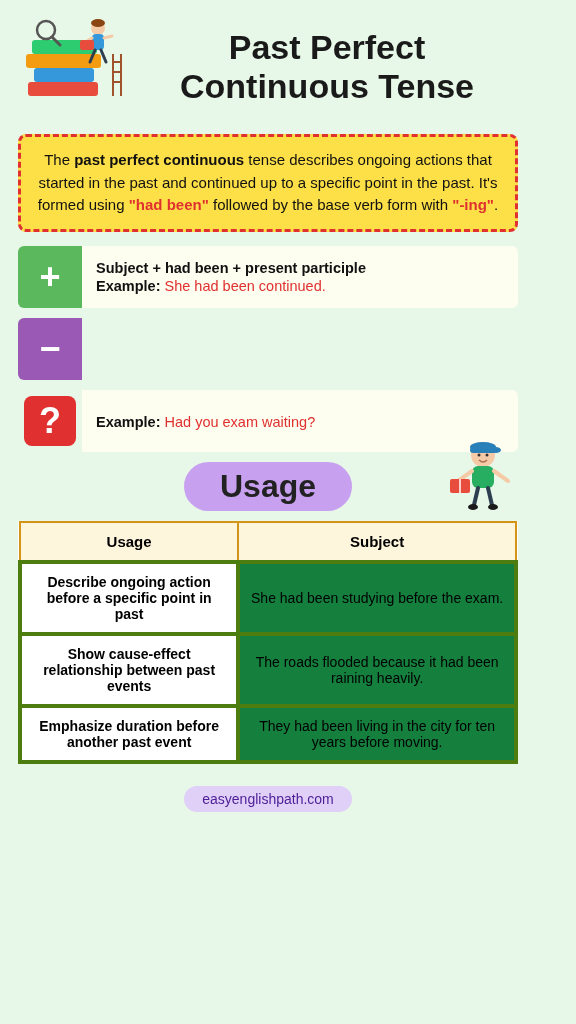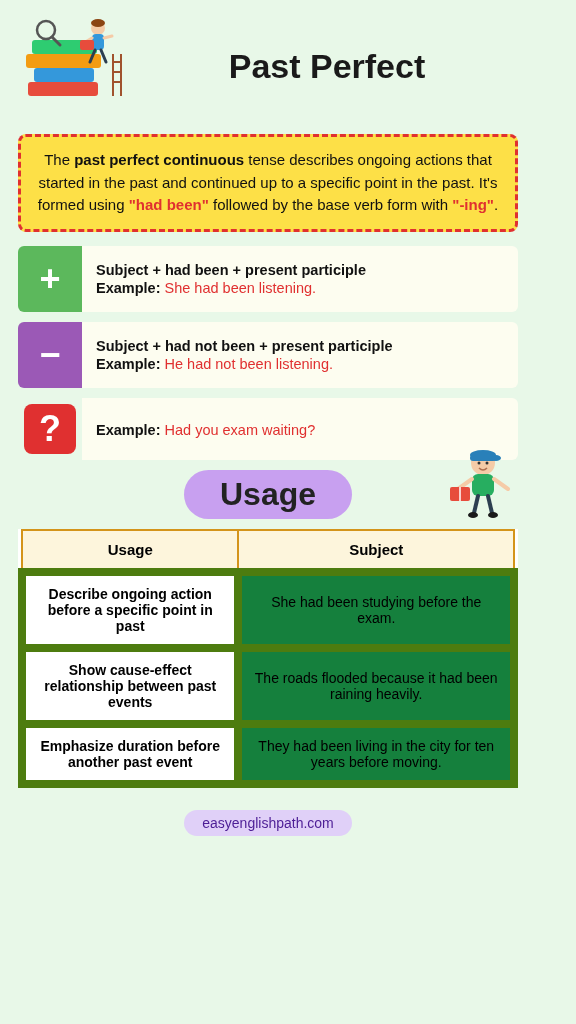--- a/index.html
+++ b/index.html
@@ -72,21 +72,21 @@
       width: 64px;
       flex-shrink: 0;
       color: #fff;
     }
     .badge-green { background-color: #5cb85c; }
     .badge-purple { background-color: #9b59b6; }
     .badge-red { background-color: #e03030; border-radius: 8px; margin: 6px; width: 52px; }
 
     .formula-content {
       background-color: #fdfdf0;
-      padding: 16px 14px;
+      padding: 10px 14px;
       display: flex;
       flex-direction: column;
       justify-content: center;
       flex: 1;
       font-size: 14.5px;
       color: #111;
     }
     .formula-content .formula-text { font-weight: bold; }
     .formula-content .example-text { margin-top: 2px; }
     .formula-content .example-label { font-weight: bold; }
@@ -126,21 +126,21 @@
     }
     .usage-table th {
       background-color: #fdf5dc;
       border: 2px solid #d4941a;
       padding: 10px 8px;
       text-align: center;
       font-weight: bold;
       font-size: 15px;
     }
     .usage-table td {
-      border: 8px solid #4d7c0f;
+      border: 4px solid #4d7c0f;
       padding: 10px 10px;
       vertical-align: middle;
     }
     .usage-table .usage-cell {
       text-align: center;
       font-weight: bold;
       background-color: #fff;
       width: 44%;
     }
     .usage-table .example-cell {
@@ -203,50 +203,44 @@
         <line x1="95" y1="44" x2="95" y2="86" stroke="#a0522d" stroke-width="2"></line>
         <line x1="103" y1="44" x2="103" y2="86" stroke="#a0522d" stroke-width="2"></line>
         <line x1="95" y1="52" x2="103" y2="52" stroke="#a0522d" stroke-width="2"></line>
         <line x1="95" y1="62" x2="103" y2="62" stroke="#a0522d" stroke-width="2"></line>
         <line x1="95" y1="72" x2="103" y2="72" stroke="#a0522d" stroke-width="2"></line>
       </svg>
     </div>
 
     <div class="header-title">
       <span>Past Perfect</span><br>
+      <span>Continuous Tense</span>
     </div>
   </div>
 
   <div class="intro-box">
     <span>The </span><span class="bold">past perfect continuous</span><span> tense describes ongoing actions that started in the past and continued up to a specific point in the past. It's formed using </span><span class="red">"had been"</span><span> followed by the base verb form with </span><span class="red">"-ing"</span><span>.</span>
   </div>
 
   <div class="formula-row">
     <div class="formula-badge badge-green">
       <span>+</span>
     </div>
     <div class="formula-content">
       <div class="formula-text">Subject + had been + present participle</div>
       <div class="example-text">
         <span class="example-label">Example:</span>
-        <span class="example-val">She had been listening.</span>
+        <span class="example-val">She had been continued.</span>
       </div>
     </div>
   </div>
 
   <div class="formula-row">
     <div class="formula-badge badge-purple">
       <span>−</span>
-    </div>
-    <div class="formula-content">
-      <div class="formula-text">Subject + had not been + present participle</div>
-      <div class="example-text">
-        <span class="example-label">Example:</span>
-        <span class="example-val">He had not been listening.</span>
-      </div>
     </div>
   </div>
 
   <div class="formula-row">
     <div class="formula-badge badge-red">
       <span>?</span>
     </div>
     <div class="formula-content">
       <div class="example-text">
         <span class="example-label">Example:</span>

